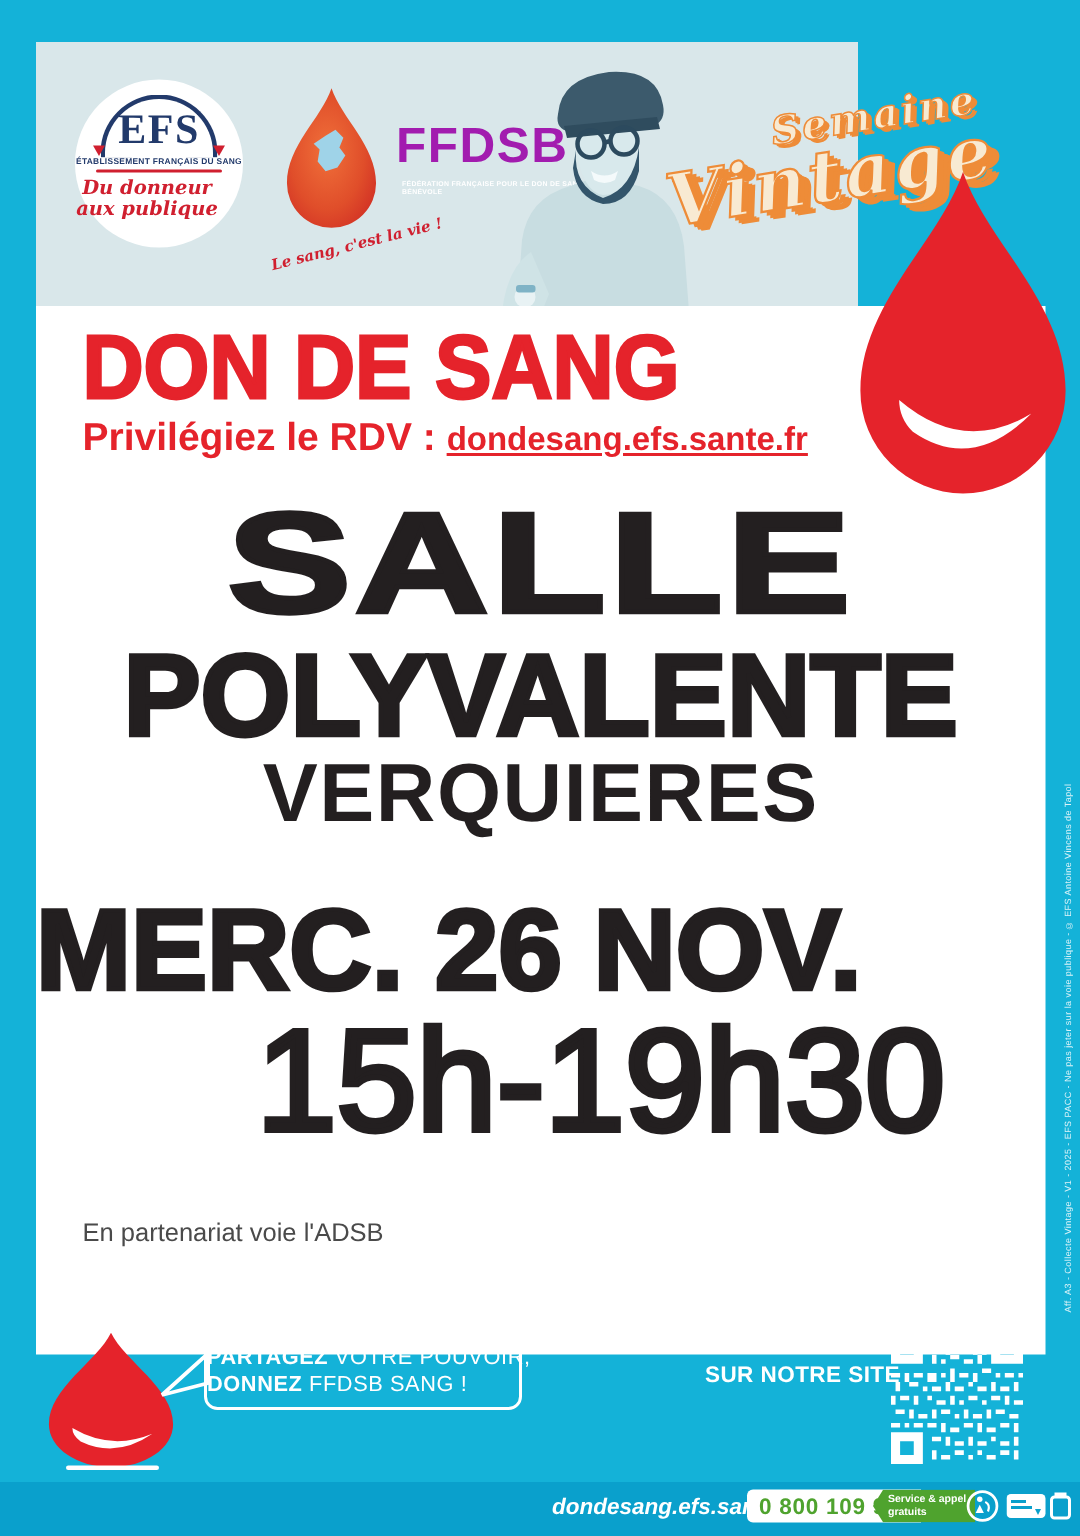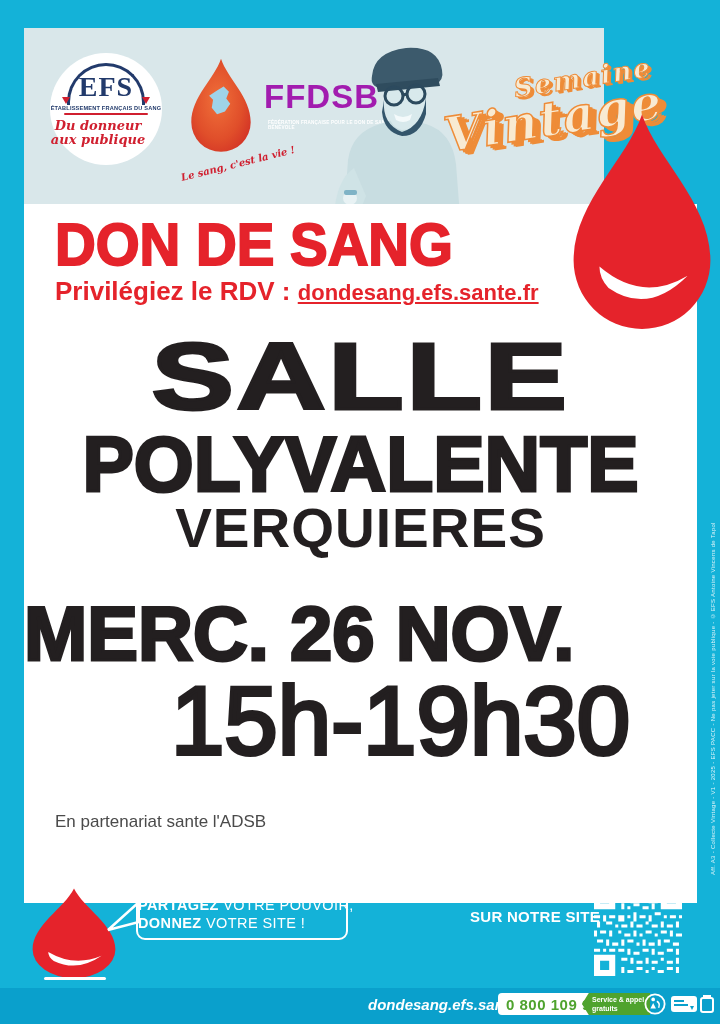--- a/index.html
+++ b/index.html
@@ -1,20 +1,20 @@
 <!DOCTYPE html>
 <html><head>
 <meta charset="utf-8">
 <style>
   html,body{margin:0;padding:0;}
   body{width:720px;height:1024px;font-family:"Liberation Sans",sans-serif;}
   .poster{position:relative;width:720px;height:1024px;background:#14b2d8;overflow:hidden;}
 
   
-  .header-band{position:absolute;left:24px;top:28px;width:548px;height:176px;background:#d9e7ea;padding-left:32px;}
+  .header-band{position:absolute;left:24px;top:28px;width:548px;height:176px;background:#d9e7ea;}
 
   
   .efs-logo{position:absolute;left:26px;top:25px;width:112px;height:112px;background:#fff;border-radius:50%;text-align:center;}
   .efs-arc{position:absolute;left:17px;top:10px;width:78px;height:42px;border:3px solid #223a6b;border-bottom:none;border-radius:78px 78px 0 0;box-sizing:border-box;}
   .efs-tick-l,.efs-tick-r{position:absolute;top:44px;width:0;height:0;border-left:4px solid transparent;border-right:4px solid transparent;border-top:7px solid #d01f2f;}
   .efs-tick-l{left:12px}.efs-tick-r{right:12px}
   .efs-name{position:absolute;left:0;right:0;top:18px;font-family:"Liberation Serif",serif;font-weight:bold;font-size:28px;color:#223a6b;letter-spacing:1px;}
   .efs-sub{position:absolute;left:0;right:0;top:52px;font-size:5.6px;font-weight:bold;color:#223a6b;letter-spacing:.2px;}
   .efs-rule{position:absolute;left:14px;right:14px;top:60px;height:2px;background:#d01f2f;border-radius:2px;}
   .efs-script{position:absolute;left:0;right:16px;top:66px;font-family:"DejaVu Serif",serif;font-style:italic;font-weight:bold;font-size:13px;line-height:14px;color:#d01f2f;}
@@ -138,40 +138,40 @@
   <div class="main-area">
     <div class="don-title">DON DE SANG</div>
     <div class="rdv-line">
       <span class="rdv-label">Privilégiez le RDV : </span><span class="rdv-link">dondesang.efs.sante.fr</span>
     </div>
     <div class="venue venue-1">SALLE</div>
     <div class="venue venue-2">POLYVALENTE</div>
     <div class="venue venue-3">VERQUIERES</div>
     <div class="date-line">MERC. 26 NOV.</div>
     <div class="time-line">15h-19h30</div>
-    <div class="partner">En partenariat sante l'ADSB</div>
+    <div class="partner">En partenariat voie l'ADSB</div>
   </div>
 
   <svg class="big-drop" width="152" height="238" viewBox="0 0 100 148">
     <path d="M50 4 C60 34 95 62 95 100 A45 45 0 1 1 5 100 C5 62 40 34 50 4 Z" fill="#e5232b"></path>
     <path d="M22 104 Q50 128 80 110 Q54 136 28 118 Q22 112 22 104 Z" fill="#fff"></path>
   </svg>
 
   <svg class="bottom-drop" width="92" height="94" viewBox="0 0 100 148" preserveAspectRatio="none">
     <path d="M50 4 C60 34 95 62 95 100 A45 45 0 1 1 5 100 C5 62 40 34 50 4 Z" fill="#e5232b"></path>
     <path d="M22 104 Q50 128 80 110 Q54 136 28 118 Q22 112 22 104 Z" fill="#fff"></path>
   </svg>
   <div class="drop-underline"></div>
 
   <svg class="bubble-tail" width="34" height="32" viewBox="0 0 34 32">
     <path d="M2 30 L33 2 L33 22 Z" fill="#14b2d8" stroke="#fff" stroke-width="2.5"></path>
   </svg>
   <div class="bubble">
     <div class="ln"><span class="b">PARTAGEZ</span><span> VOTRE POUVOIR,</span></div>
-    <div class="ln"><span class="b">DONNEZ</span><span> VOTRE SITE !</span></div>
+    <div class="ln"><span class="b">DONNEZ</span><span> FFDSB SANG !</span></div>
   </div>
 
   <div class="site-cta">
     <div>RENDEZ-VOUS</div>
     <div>SUR NOTRE SITE</div>
   </div>
 
   <svg class="qr" width="88" height="88" viewBox="0 0 29 29">
     <g fill="#fff">
       <path d="M0 0h7v7h-7z M2 2v3h3v-3z" fill-rule="evenodd"></path>

